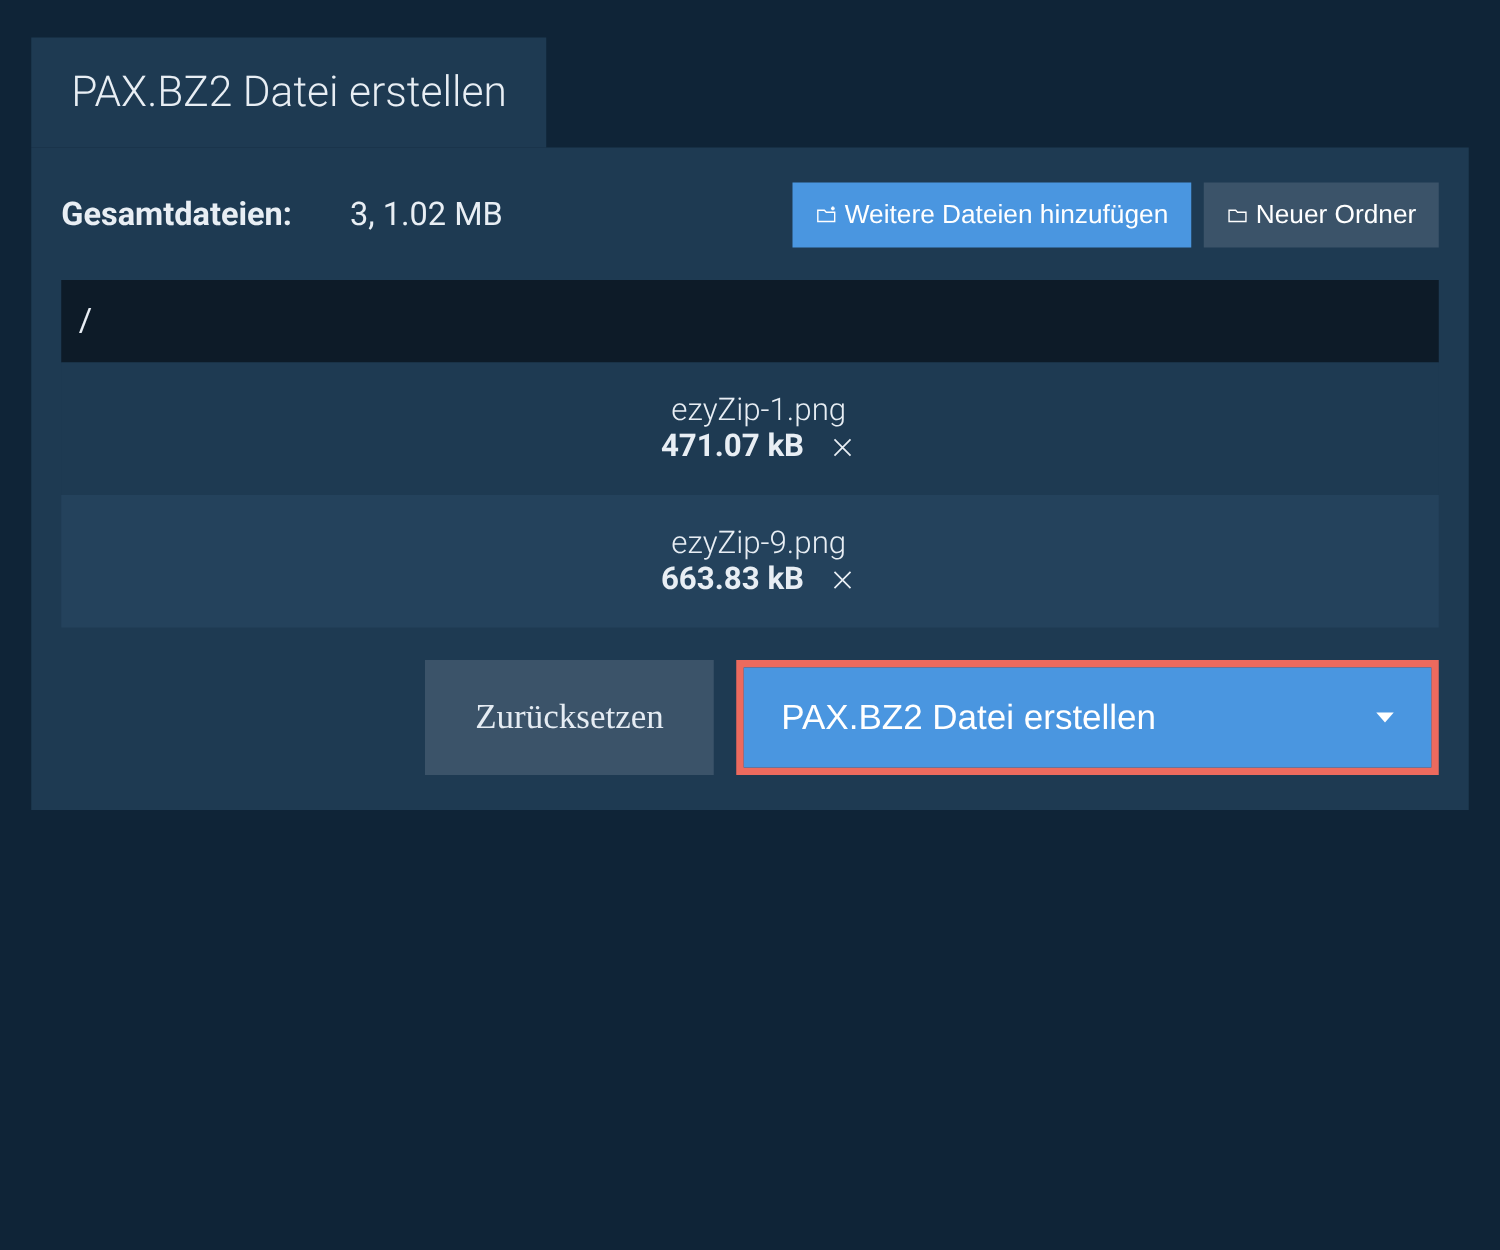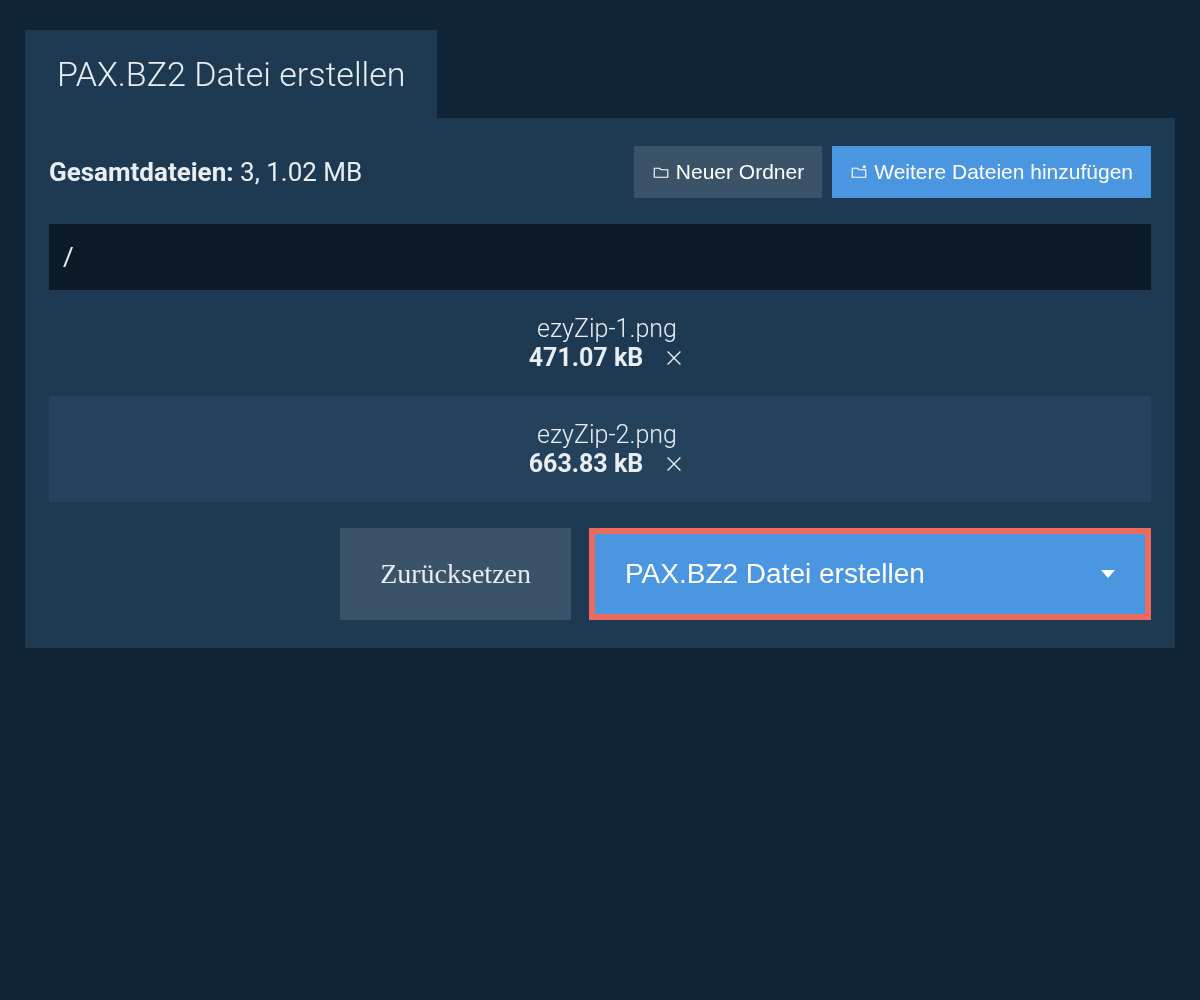--- a/index.html
+++ b/index.html
@@ -37,20 +37,21 @@
     }
     .total-files {
       font-size: 26px;
       color: #e8eef4;
     }
     .total-files-label {
       font-weight: 700;
     }
     .total-files-value {
       font-weight: 400;
+      margin-left: 40px;
     }
     .action-buttons {
       display: flex;
       gap: 10px;
     }
     .btn {
       display: inline-flex;
       align-items: center;
       gap: 6px;
       padding: 14px 18px;
@@ -167,52 +168,52 @@
 </div>
 
 <div class="panel content">
 
   <div class="header-row">
     <div class="total-files">
       <span class="total-files-label">Gesamtdateien:</span>
       <span class="total-files-value">3, 1.02 MB</span>
     </div>
     <div class="action-buttons">
-      <button class="btn btn-secondary">
-        <svg class="icon-svg" viewBox="0 0 24 24">
-          <path d="M3 7 L3 19 L21 19 L21 9 L12 9 L10 7 Z"></path>
-        </svg>
-        <span>Neuer Ordner</span>
-      </button>
       <button class="btn btn-primary">
         <svg class="icon-svg" viewBox="0 0 24 24">
           <path d="M3 7 L3 19 L21 19 L21 9 L12 9 L10 7 Z"></path>
           <path d="M17 5 L21 5 M19 3 L19 7" stroke-width="2"></path>
         </svg>
         <span>Weitere Dateien hinzufügen</span>
+      </button>
+      <button class="btn btn-secondary">
+        <svg class="icon-svg" viewBox="0 0 24 24">
+          <path d="M3 7 L3 19 L21 19 L21 9 L12 9 L10 7 Z"></path>
+        </svg>
+        <span>Neuer Ordner</span>
       </button>
     </div>
   </div>
 
   <div class="path-bar">
     <span>/</span>
   </div>
 
   <div class="file-list">
     <div class="file-row">
       <span class="file-name">ezyZip-1.png</span>
       <div class="file-right">
         <span class="file-size">471.07 kB</span>
         <svg class="close-x" viewBox="0 0 24 24">
           <path d="M5 5 L19 19 M19 5 L5 19"></path>
         </svg>
       </div>
     </div>
     <div class="file-row">
-      <span class="file-name">ezyZip-2.png</span>
+      <span class="file-name">ezyZip-9.png</span>
       <div class="file-right">
         <span class="file-size">663.83 kB</span>
         <svg class="close-x" viewBox="0 0 24 24">
           <path d="M5 5 L19 19 M19 5 L5 19"></path>
         </svg>
       </div>
     </div>
   </div>
 
   <div class="footer-row">

